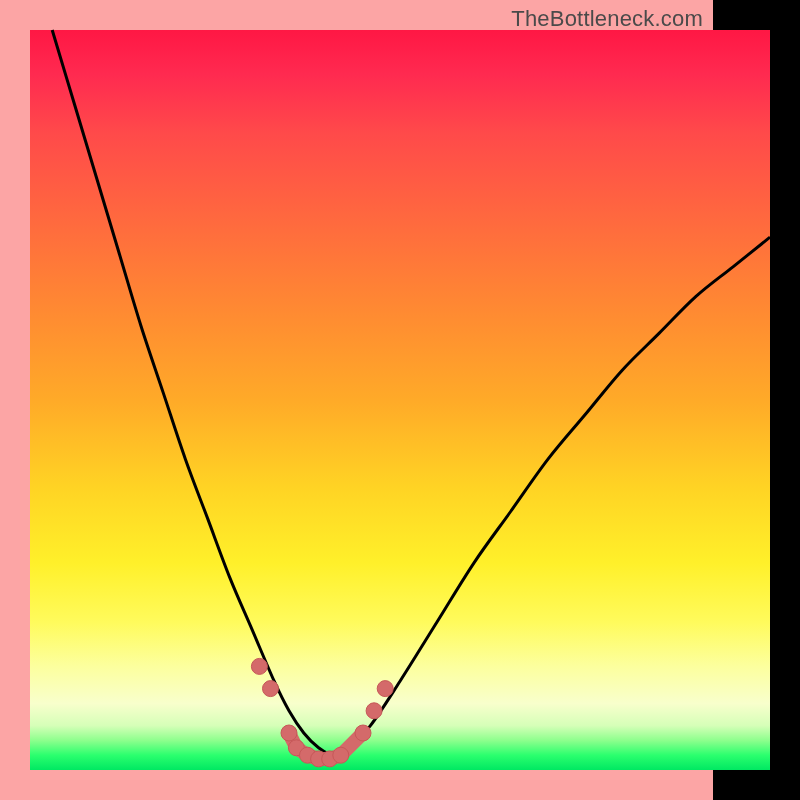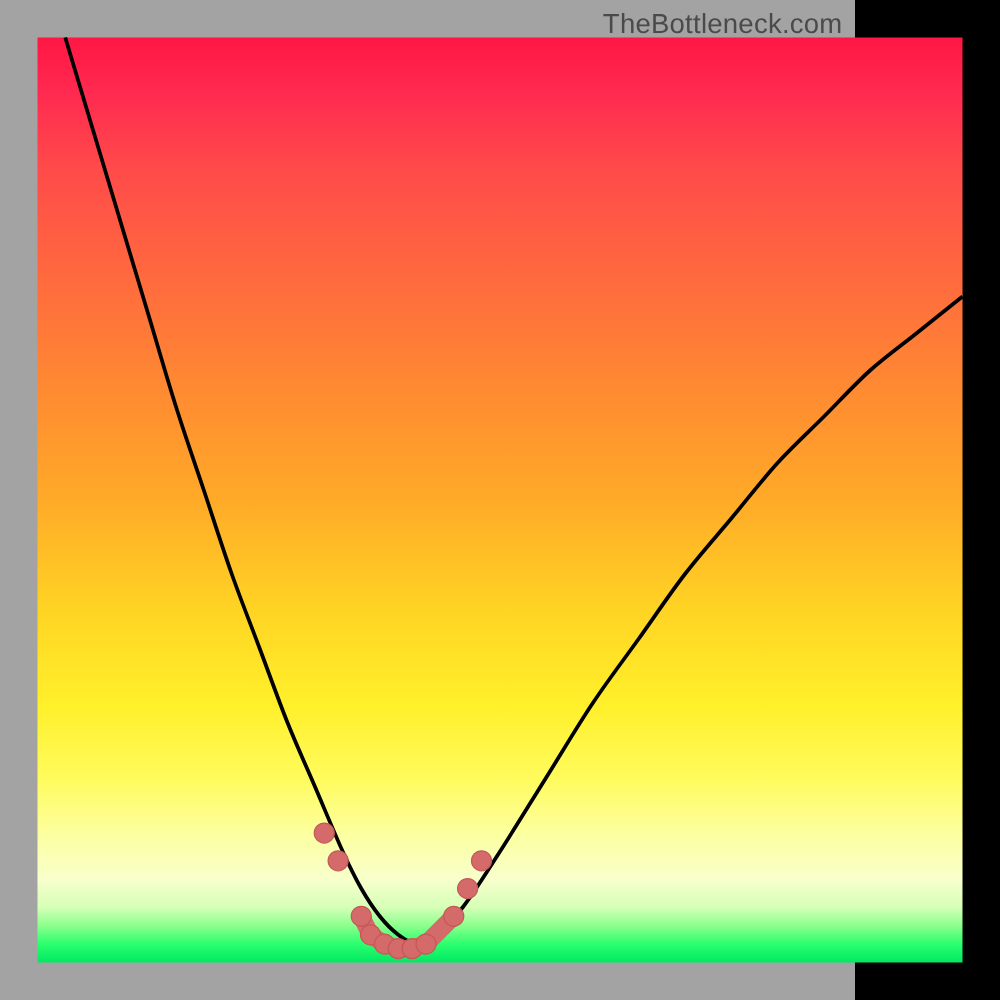--- a/index.html
+++ b/index.html
@@ -9,21 +9,22 @@
     height: 800px;
     background: #000;
     overflow: hidden;
     font-family: Arial, Helvetica, sans-serif;
   }
   .frame {
     position: absolute;
     left: 0; top: 0;
     width: 684px;
     height: 800px;
-    background: #a3a3a3;
+    background: #fca5a5;
+    padding-left: 29px;
   }
   .plot {
     position: absolute;
     left: 30px;
     top: 30px;
     width: 740px;
     height: 740px;
     
     background: linear-gradient(
       to bottom,

